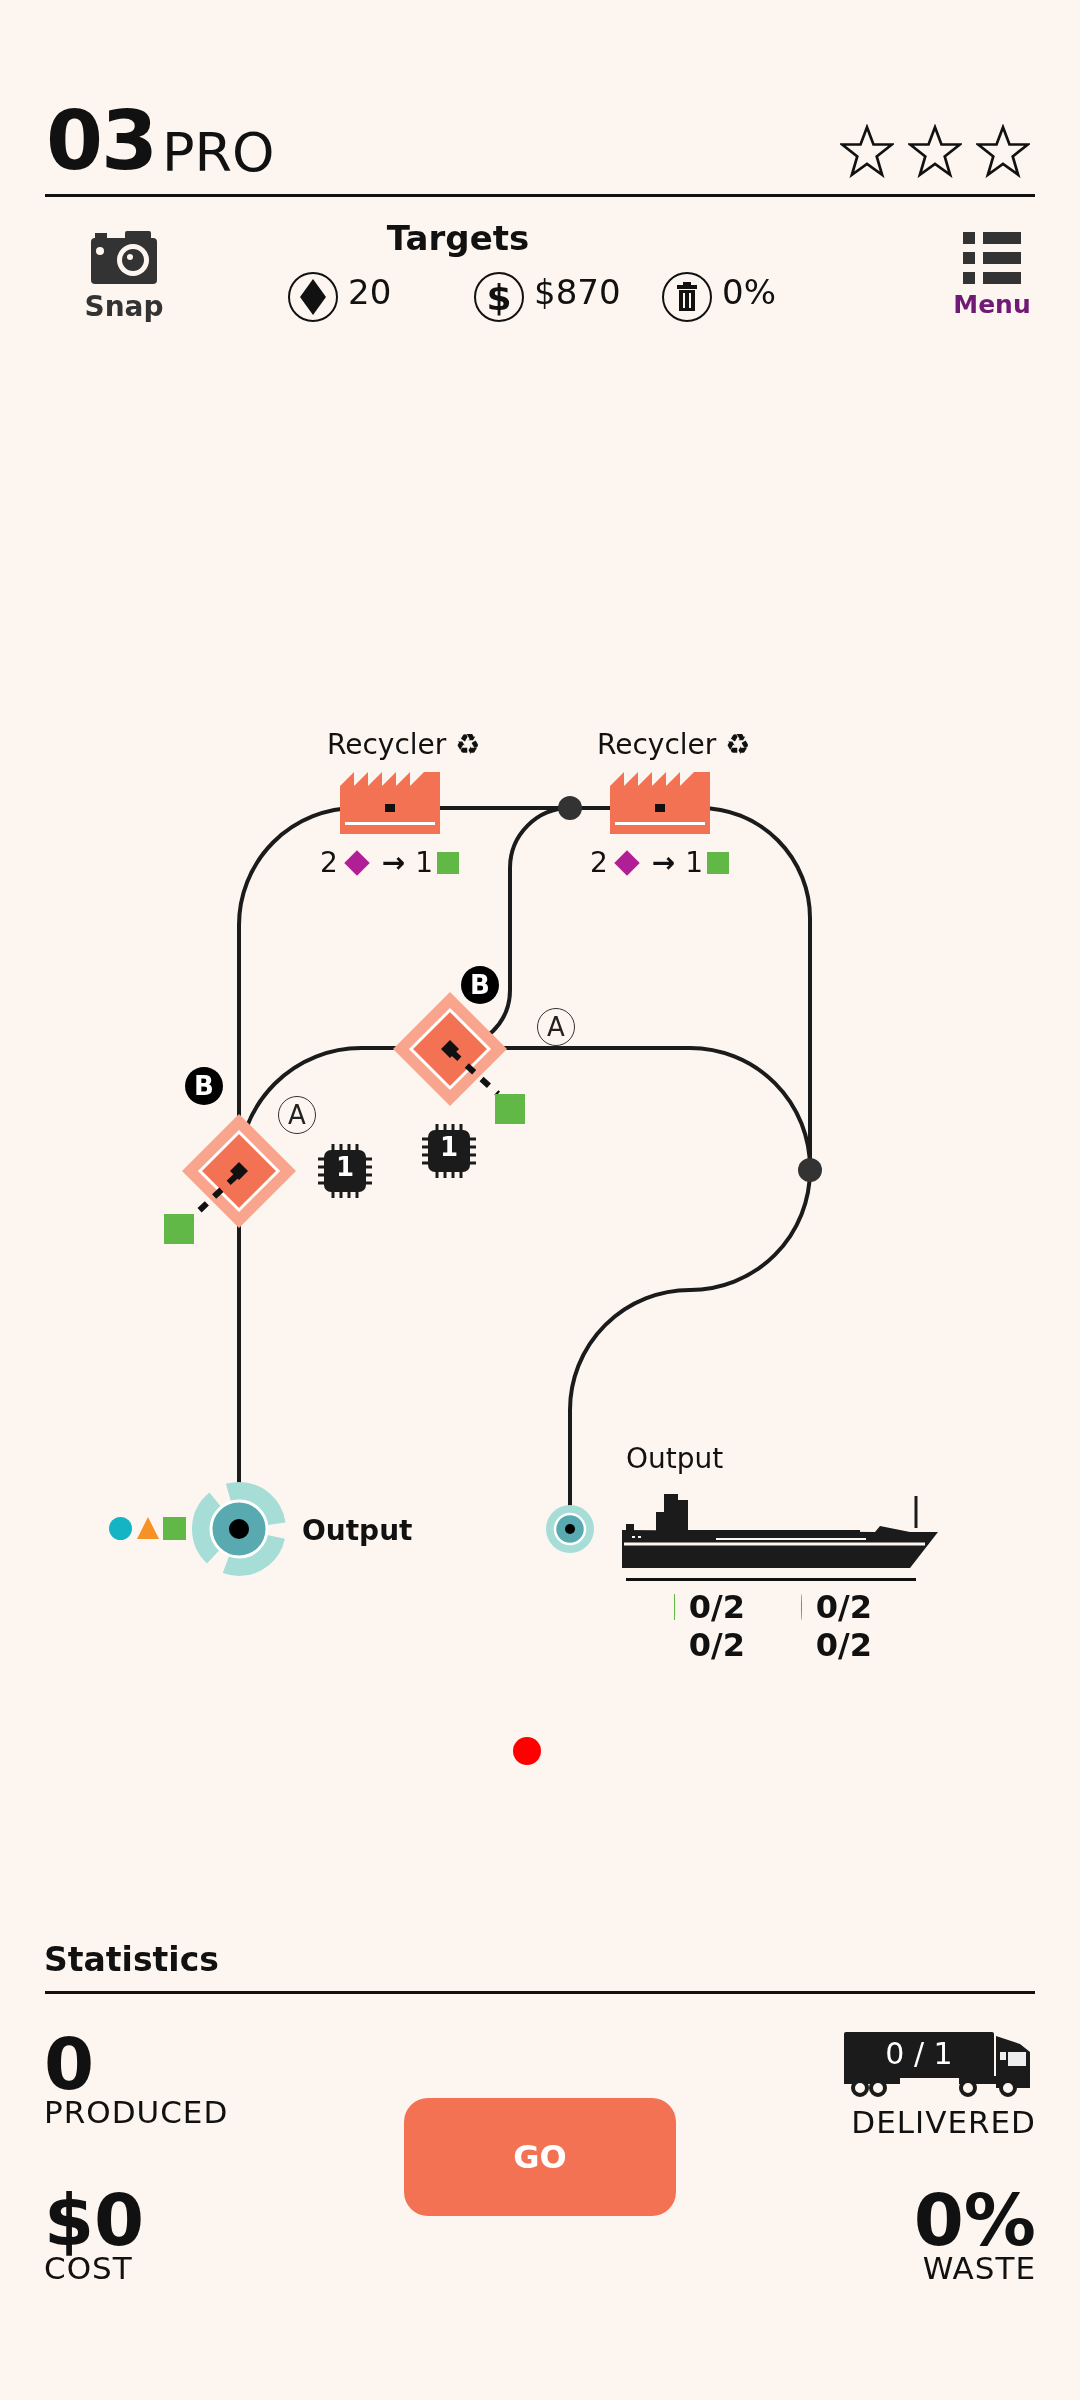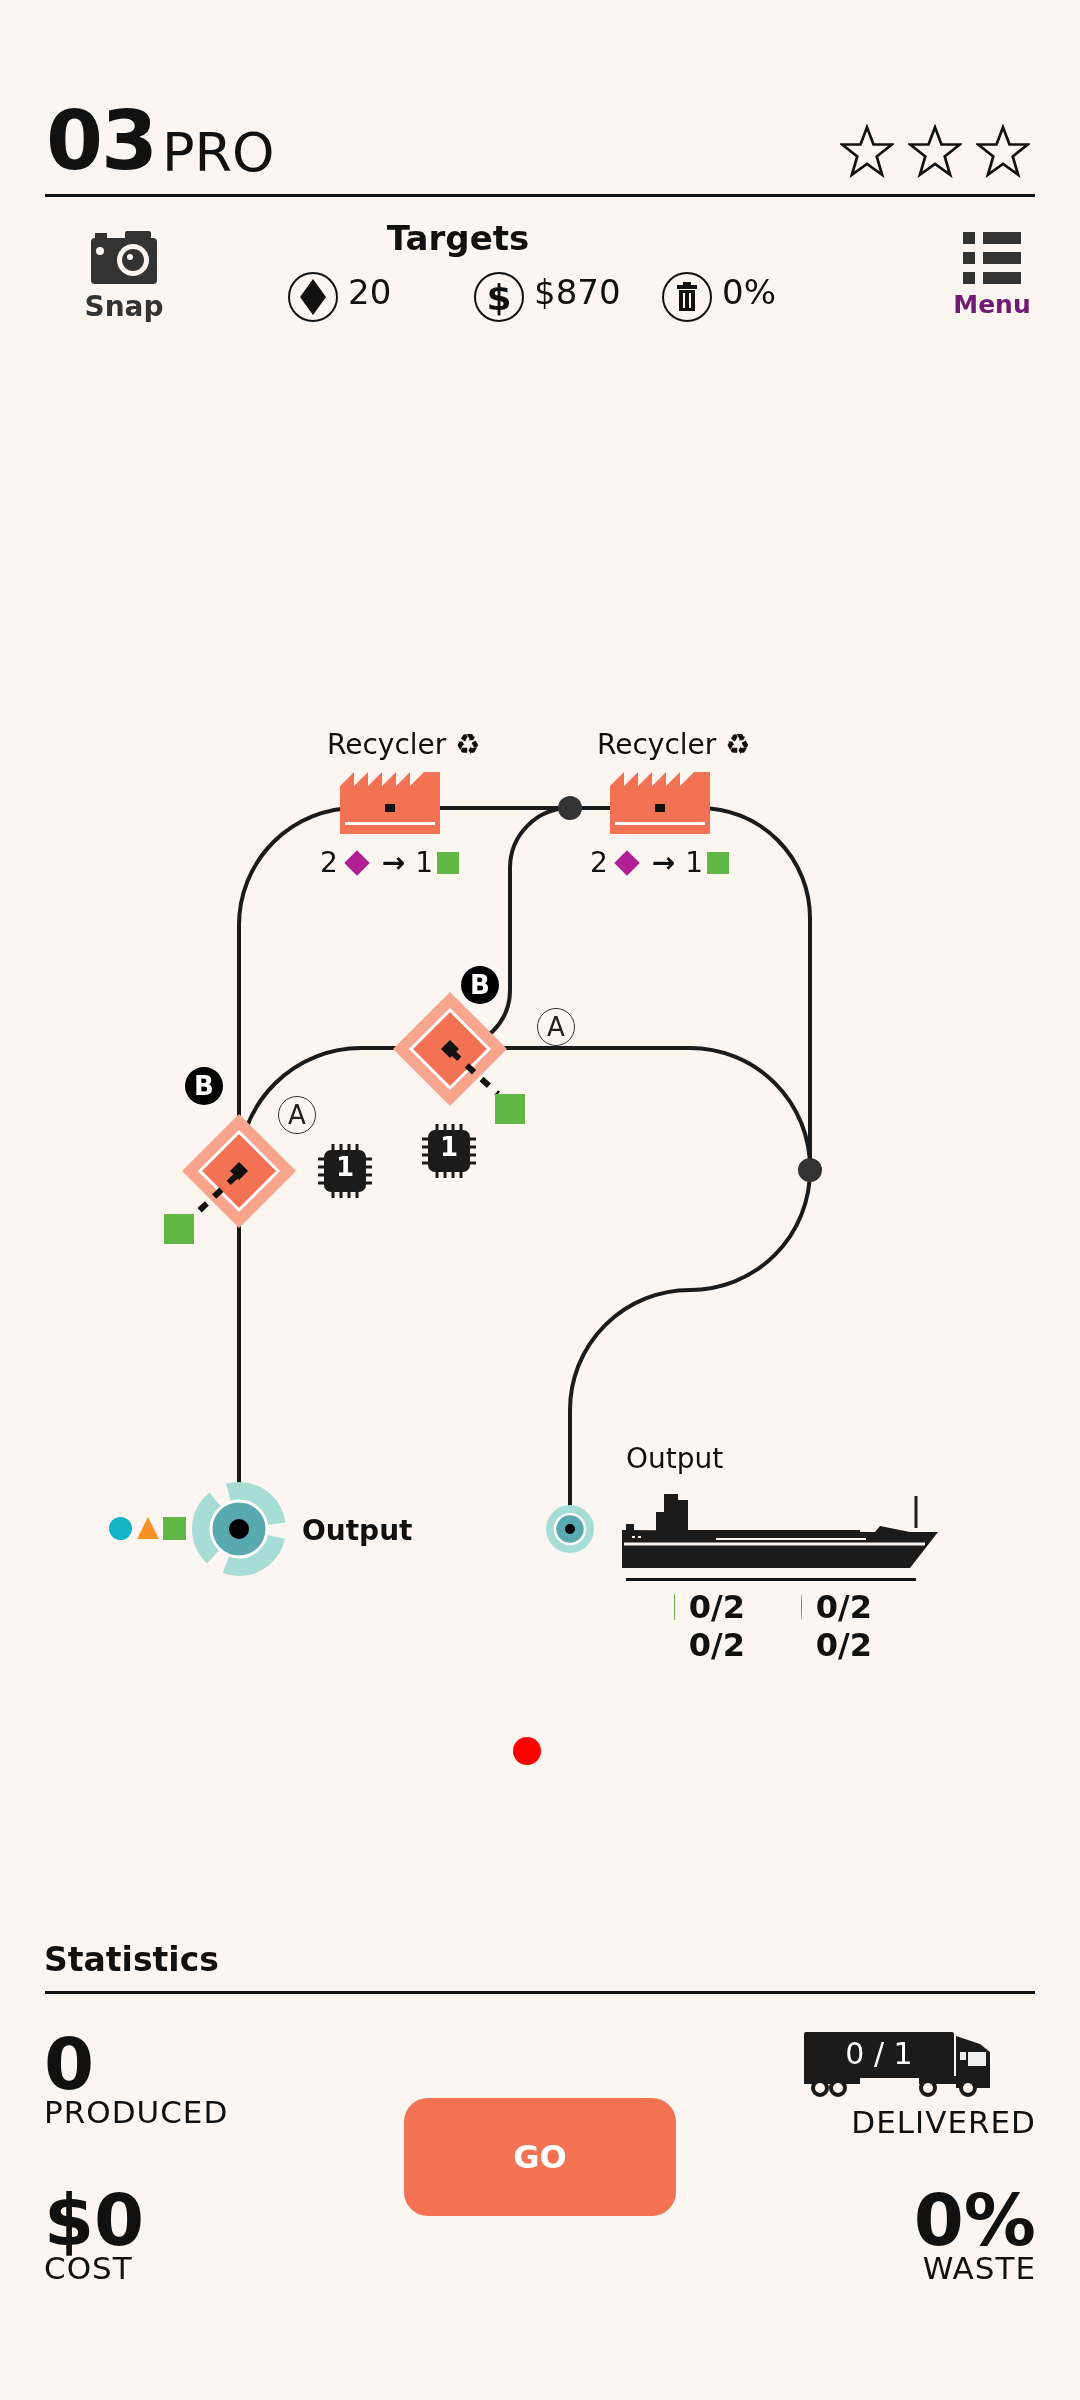--- a/index.html
+++ b/index.html
@@ -272,21 +272,21 @@
 <div class="abs hr" style="top:1991px"></div>
 
 <div class="abs big" style="left:44px;top:2028px">0</div>
 <div class="abs cap" style="left:44px;top:2094px">PRODUCED</div>
 
 <div class="abs big" style="left:44px;top:2184px">$0</div>
 <div class="abs cap" style="left:44px;top:2250px">COST</div>
 
 <div class="abs go">GO</div>
 
-<div class="abs" style="left:804px;top:2032px;width:156px;height:66px">
+<div class="abs" style="left:844px;top:2032px;width:156px;height:66px">
   <svg width="186" height="66" viewBox="0 0 186 66">
     <rect x="0" y="0" width="150" height="46" rx="2" fill="#1b1b1b"></rect>
     <rect x="0" y="44" width="56" height="8" fill="#1b1b1b"></rect>
     <rect x="115" y="44" width="70" height="8" fill="#1b1b1b"></rect>
     <path d="M152 4 L176 12 L186 20 L186 56 L152 56 Z" fill="#1b1b1b"></path>
     <rect x="164" y="20" width="18" height="14" fill="#eee"></rect>
     <rect x="156" y="20" width="6" height="8" fill="#eee"></rect>
     <g fill="#fdf6f0" stroke="#1b1b1b" stroke-width="4">
       <circle cx="16" cy="56" r="7"></circle>
         <circle cx="34" cy="56" r="7"></circle>

